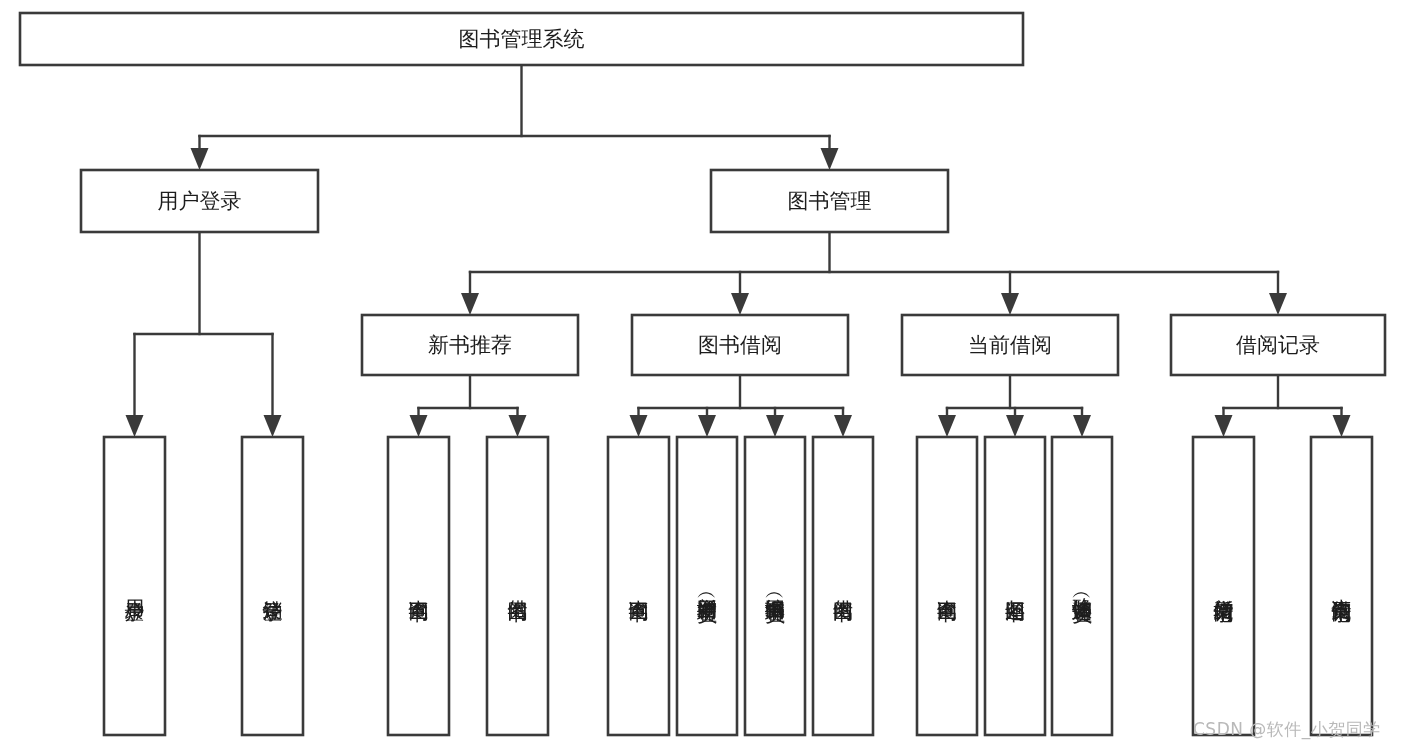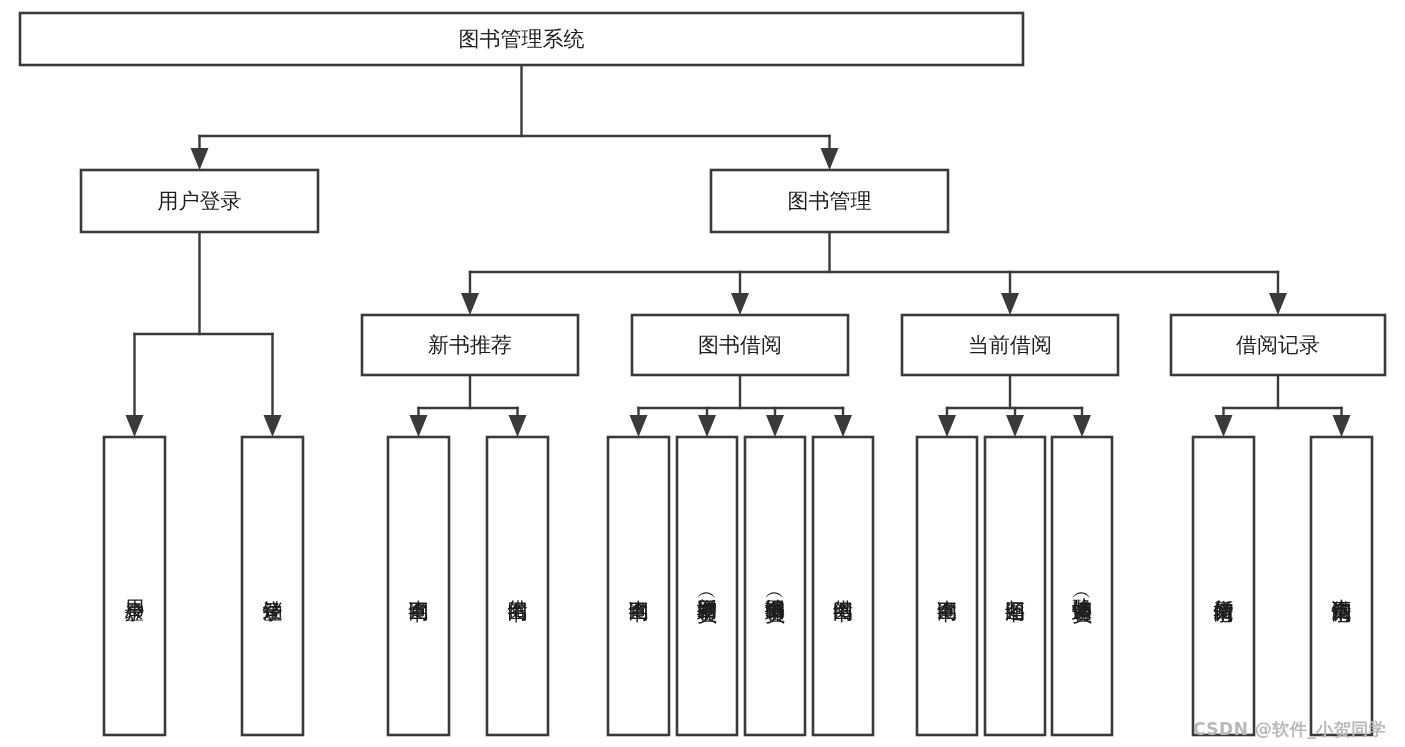--- a/index.html
+++ b/index.html
@@ -174,14 +174,14 @@
       <div class="node-label-v" style="left: 677px; top: 437px; width: 60px; height: 298px; display: flex; align-items: center; justify-content: center;">新增图书（管理员）</div>
       <div class="node-label-v" style="left: 745px; top: 437px; width: 60px; height: 298px; display: flex; align-items: center; justify-content: center;">编辑图书（管理员）</div>
       <div class="node-label-v" style="left: 813px; top: 437px; width: 60px; height: 298px; display: flex; align-items: center; justify-content: center;">借阅图书</div>
       <div class="node-label-v" style="left: 917px; top: 437px; width: 60px; height: 298px; display: flex; align-items: center; justify-content: center;">查询图书</div>
       <div class="node-label-v" style="left: 985px; top: 437px; width: 60px; height: 298px; display: flex; align-items: center; justify-content: center;">归还图书</div>
       <div class="node-label-v" style="left: 1052px; top: 437px; width: 60px; height: 298px; display: flex; align-items: center; justify-content: center;">确认归还（管理员）</div>
       <div class="node-label-v" style="left: 1193px; top: 437px; width: 61px; height: 298px; display: flex; align-items: center; justify-content: center;">新增借阅记录</div>
       <div class="node-label-v" style="left: 1311px; top: 437px; width: 61px; height: 298px; display: flex; align-items: center; justify-content: center;">查询借阅记录</div>
     </div>
 
-  <div class="watermark" style="left: 1193px; top: 718px; font-weight: bold;">CSDN @软件_小贺同学</div>
+  <div class="watermark" style="left: 1193px; top: 718px;">CSDN @软件_小贺同学</div>
 </div>
 
 </body></html>

